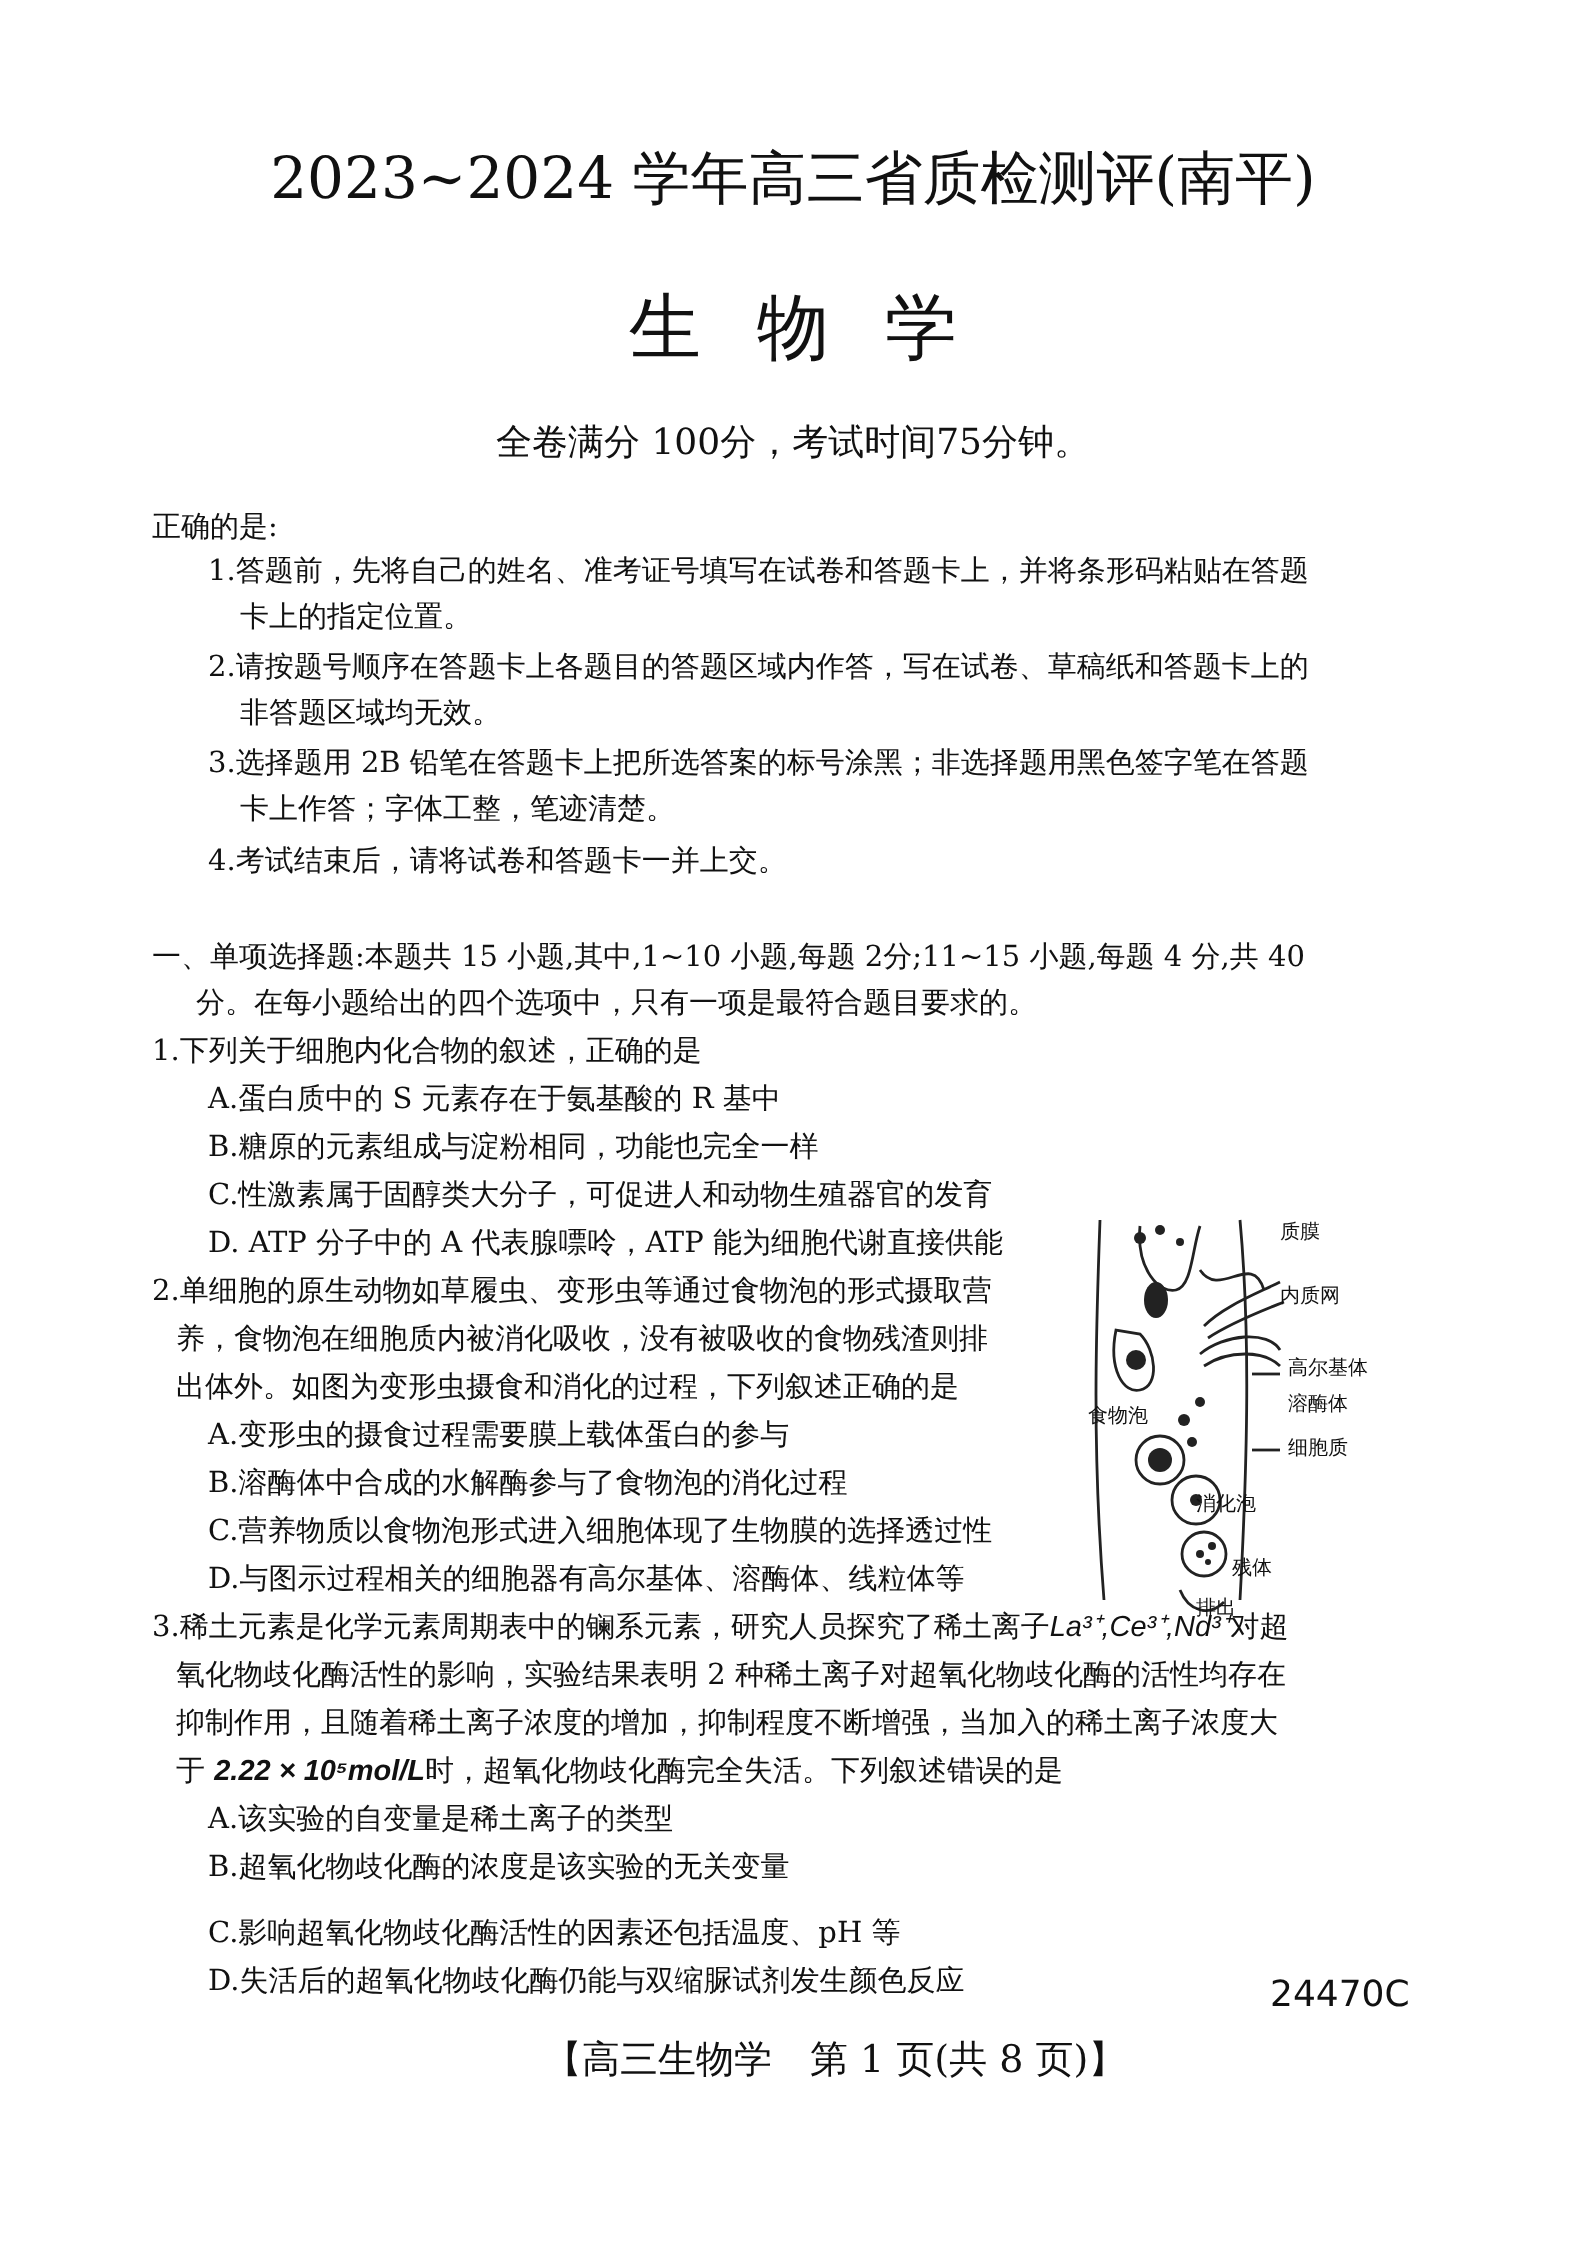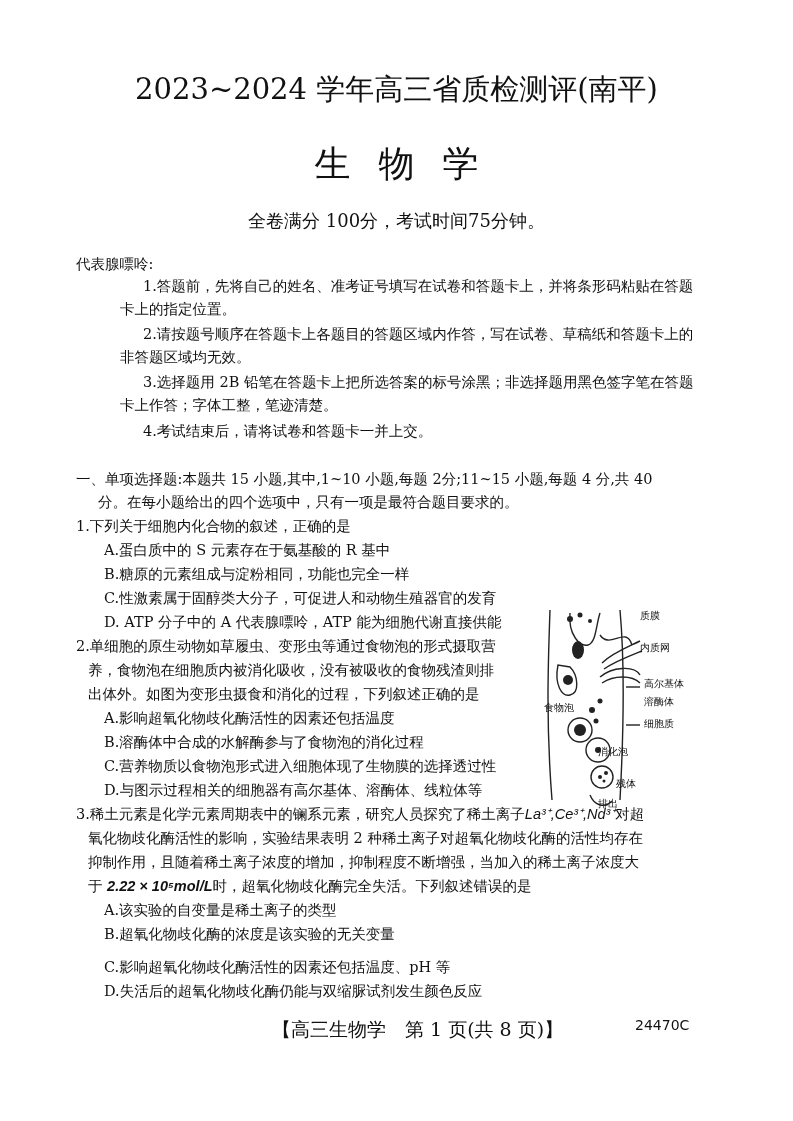--- a/index.html
+++ b/index.html
@@ -4,60 +4,60 @@
 <style>
   html, body { margin: 0; padding: 0; background: #ffffff; }
   body { width: 793px; height: 1121px; position: relative; overflow: hidden;
          font-family: "DejaVu Serif", "Liberation Serif", serif; color: #111; }
   .abs { position: absolute; white-space: nowrap; }
   .title { top: 70px; left: 0; width: 793px; text-align: center; font-size: 29px; letter-spacing: 0px; }
   .subject { top: 140px; left: 0; width: 793px; text-align: center; font-size: 36px; letter-spacing: 28px; text-indent: 28px; }
   .meta { top: 209px; left: 0; width: 793px; text-align: center; font-size: 18px; }
   .t { font-size: 14.5px; line-height: 22px; }
   .notice-h { top: 253px; left: 76px; }
-  .n { left: 104px; margin-left: 39px; }
+  .n { left: 104px; }
   .nc { left: 120px; }
   .q { left: 76px; }
   .opt { left: 104px; }
   .cont { left: 88px; }
   .footer { top: 1017px; left: 272px; font-size: 19px; }
-  .code { top: 1017px; left: 635px; font-size: 14px; font-family: "DejaVu Sans", "Liberation Sans", sans-serif; }
+  .code { top: 987px; left: 635px; font-size: 18px; font-family: "DejaVu Sans", "Liberation Sans", sans-serif; }
   .fig { position: absolute; left: 540px; top: 605px; width: 200px; height: 210px; }
   .fig-label { position: absolute; font-size: 10px; font-family: "DejaVu Sans", "Liberation Sans", sans-serif; white-space: nowrap; }
   .math { font-style: italic; font-family: Liberation Sans, sans-serif; }
 </style>
 </head>
 <body>
 
 <div class="abs title">2023~2024 学年高三省质检测评(南平)</div>
 <div class="abs subject">生物学</div>
 <div class="abs meta">全卷满分 100分，考试时间75分钟。</div>
 
-<div class="abs t notice-h">代表腺嘌呤:</div>
+<div class="abs t notice-h">正确的是:</div>
 <div class="abs t n" style="top:275px">1.答题前，先将自己的姓名、准考证号填写在试卷和答题卡上，并将条形码粘贴在答题</div>
 <div class="abs t nc" style="top:298px">卡上的指定位置。</div>
 <div class="abs t n" style="top:323px">2.请按题号顺序在答题卡上各题目的答题区域内作答，写在试卷、草稿纸和答题卡上的</div>
 <div class="abs t nc" style="top:346px">非答题区域均无效。</div>
 <div class="abs t n" style="top:371px">3.选择题用 2B 铅笔在答题卡上把所选答案的标号涂黑；非选择题用黑色签字笔在答题</div>
 <div class="abs t nc" style="top:394px">卡上作答；字体工整，笔迹清楚。</div>
 <div class="abs t n" style="top:420px">4.考试结束后，请将试卷和答题卡一并上交。</div>
 
 <div class="abs t q" style="top:468px">一、单项选择题:本题共 15 小题,其中,1~10 小题,每题 2分;11~15 小题,每题 4 分,共 40</div>
 <div class="abs t" style="top:491px; left:98px">分。在每小题给出的四个选项中，只有一项是最符合题目要求的。</div>
 
 <div class="abs t q" style="top:515px">1.下列关于细胞内化合物的叙述，正确的是</div>
 <div class="abs t opt" style="top:539px">A.蛋白质中的 S 元素存在于氨基酸的 R 基中</div>
 <div class="abs t opt" style="top:563px">B.糖原的元素组成与淀粉相同，功能也完全一样</div>
 <div class="abs t opt" style="top:587px">C.性激素属于固醇类大分子，可促进人和动物生殖器官的发育</div>
 <div class="abs t opt" style="top:611px">D. ATP 分子中的 A 代表腺嘌呤，ATP 能为细胞代谢直接供能</div>
 
 <div class="abs t q" style="top:635px">2.单细胞的原生动物如草履虫、变形虫等通过食物泡的形式摄取营</div>
 <div class="abs t cont" style="top:659px">养，食物泡在细胞质内被消化吸收，没有被吸收的食物残渣则排</div>
 <div class="abs t cont" style="top:683px">出体外。如图为变形虫摄食和消化的过程，下列叙述正确的是</div>
-<div class="abs t opt" style="top:707px">A.影响超氧化物歧化酶活性的因素还包括温度</div>
+<div class="abs t opt" style="top:707px">A.变形虫的摄食过程需要膜上载体蛋白的参与</div>
 <div class="abs t opt" style="top:731px">B.溶酶体中合成的水解酶参与了食物泡的消化过程</div>
 <div class="abs t opt" style="top:755px">C.营养物质以食物泡形式进入细胞体现了生物膜的选择透过性</div>
 <div class="abs t opt" style="top:779px">D.与图示过程相关的细胞器有高尔基体、溶酶体、线粒体等</div>
 
 <div class="fig">
   <svg width="200" height="210" viewBox="0 0 200 210">
     <g fill="none" stroke="#222" stroke-width="1.4">
       <path d="M10 5 C 8 60, 6 120, 12 195"></path>
       <path d="M80 5 C 85 60, 84 120, 80 195"></path>
       <path d="M30 8 C 28 30, 40 42, 48 40 C 56 38, 56 20, 60 8"></path>

